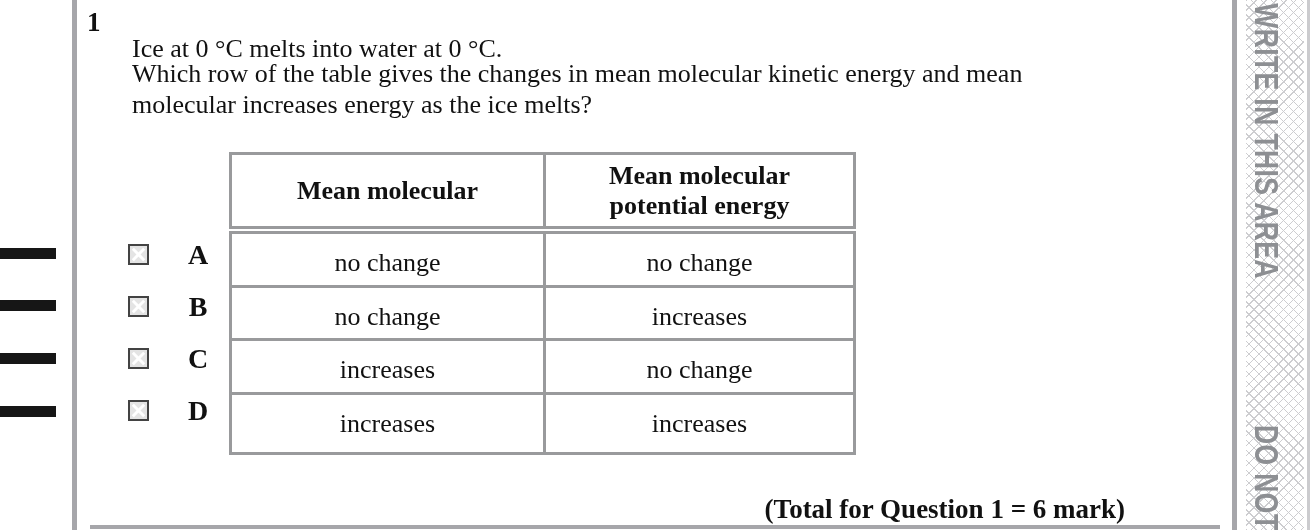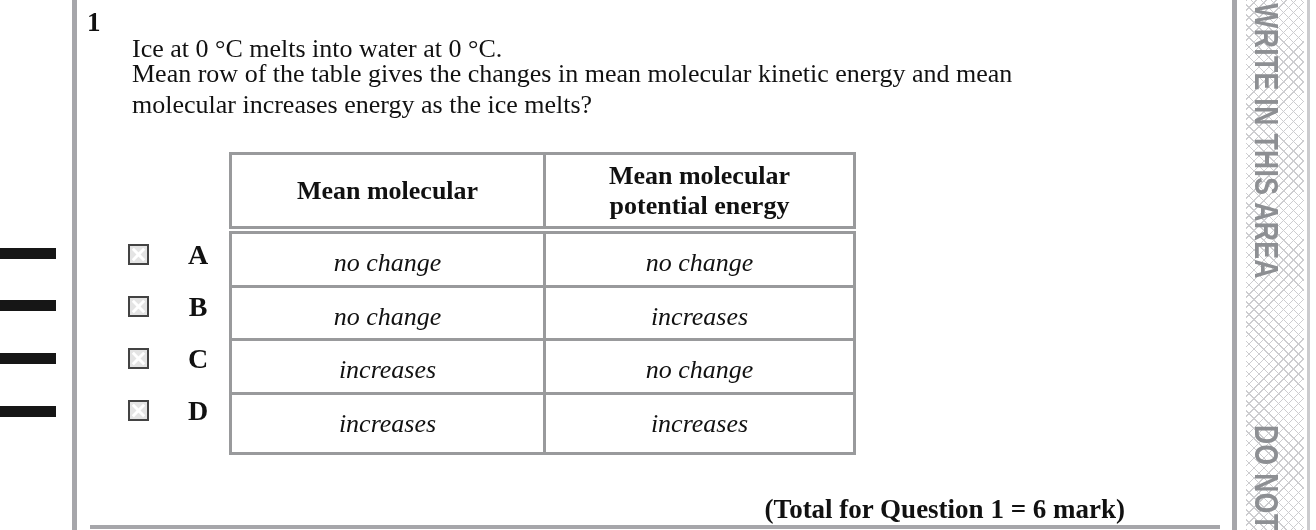--- a/index.html
+++ b/index.html
@@ -33,21 +33,21 @@
     left:229px;width:627px;border:3px solid var(--table-border);
     box-sizing:border-box;background:#fff;display:flex;
   }
   .thead{top:152px;height:77px;justify-content:space-between;}
   .tcell{
     width:311px;box-sizing:border-box;display:flex;flex-direction:column;
     align-items:center;justify-content:center;text-align:center;
   }
   .tcell.c2{width:310px;border-left:3px solid var(--table-border);}
   .thead .tcell{font-weight:bold;font-size:26px;line-height:30px;}
-  .body-row{height:63px;font-style:italic;}
+  .body-row{height:63px;}
   .body-row .tcell{font-size:26px;}
   .r-a{top:231px;} .r-b{top:285px;} .r-c{top:338px;} .r-d{top:392px;}
   
   .cbox{
     left:128px;width:21px;height:21px;box-sizing:border-box;
     background:#e4e4e4;border:2px solid #434343;
   }
   .cbox svg{display:block;width:100%;height:100%;}
   .letter{left:180px;width:36px;text-align:center;font-weight:bold;font-size:28px;line-height:30px;}
   .cb-a{top:244px;} .cb-b{top:296px;} .cb-c{top:348px;} .cb-d{top:400px;}
@@ -78,21 +78,21 @@
 <div class="abs bind-bar" style="top:300px"></div>
 <div class="abs bind-bar" style="top:353px"></div>
 <div class="abs bind-bar" style="top:406px"></div>
 
 <div class="abs vrule left"></div>
 <div class="abs vrule right"></div>
 <div class="abs vrule far"></div>
 
 <div class="abs qnum">1</div>
 <div class="abs intro">Ice at 0 °C melts into water at 0 °C.</div>
-<div class="abs prompt1">Mean row of the table gives the changes in mean molecular kinetic energy and mean</div>
+<div class="abs prompt1">Which row of the table gives the changes in mean molecular kinetic energy and mean</div>
 <div class="abs prompt2">molecular increases energy as the ice melts?</div>
 
 <div class="abs trow thead">
   <div class="tcell c1">
     <span>Mean molecular</span>
   </div>
   <div class="tcell c2">
     <span>Mean molecular</span>
     <span>potential energy</span>
   </div>

